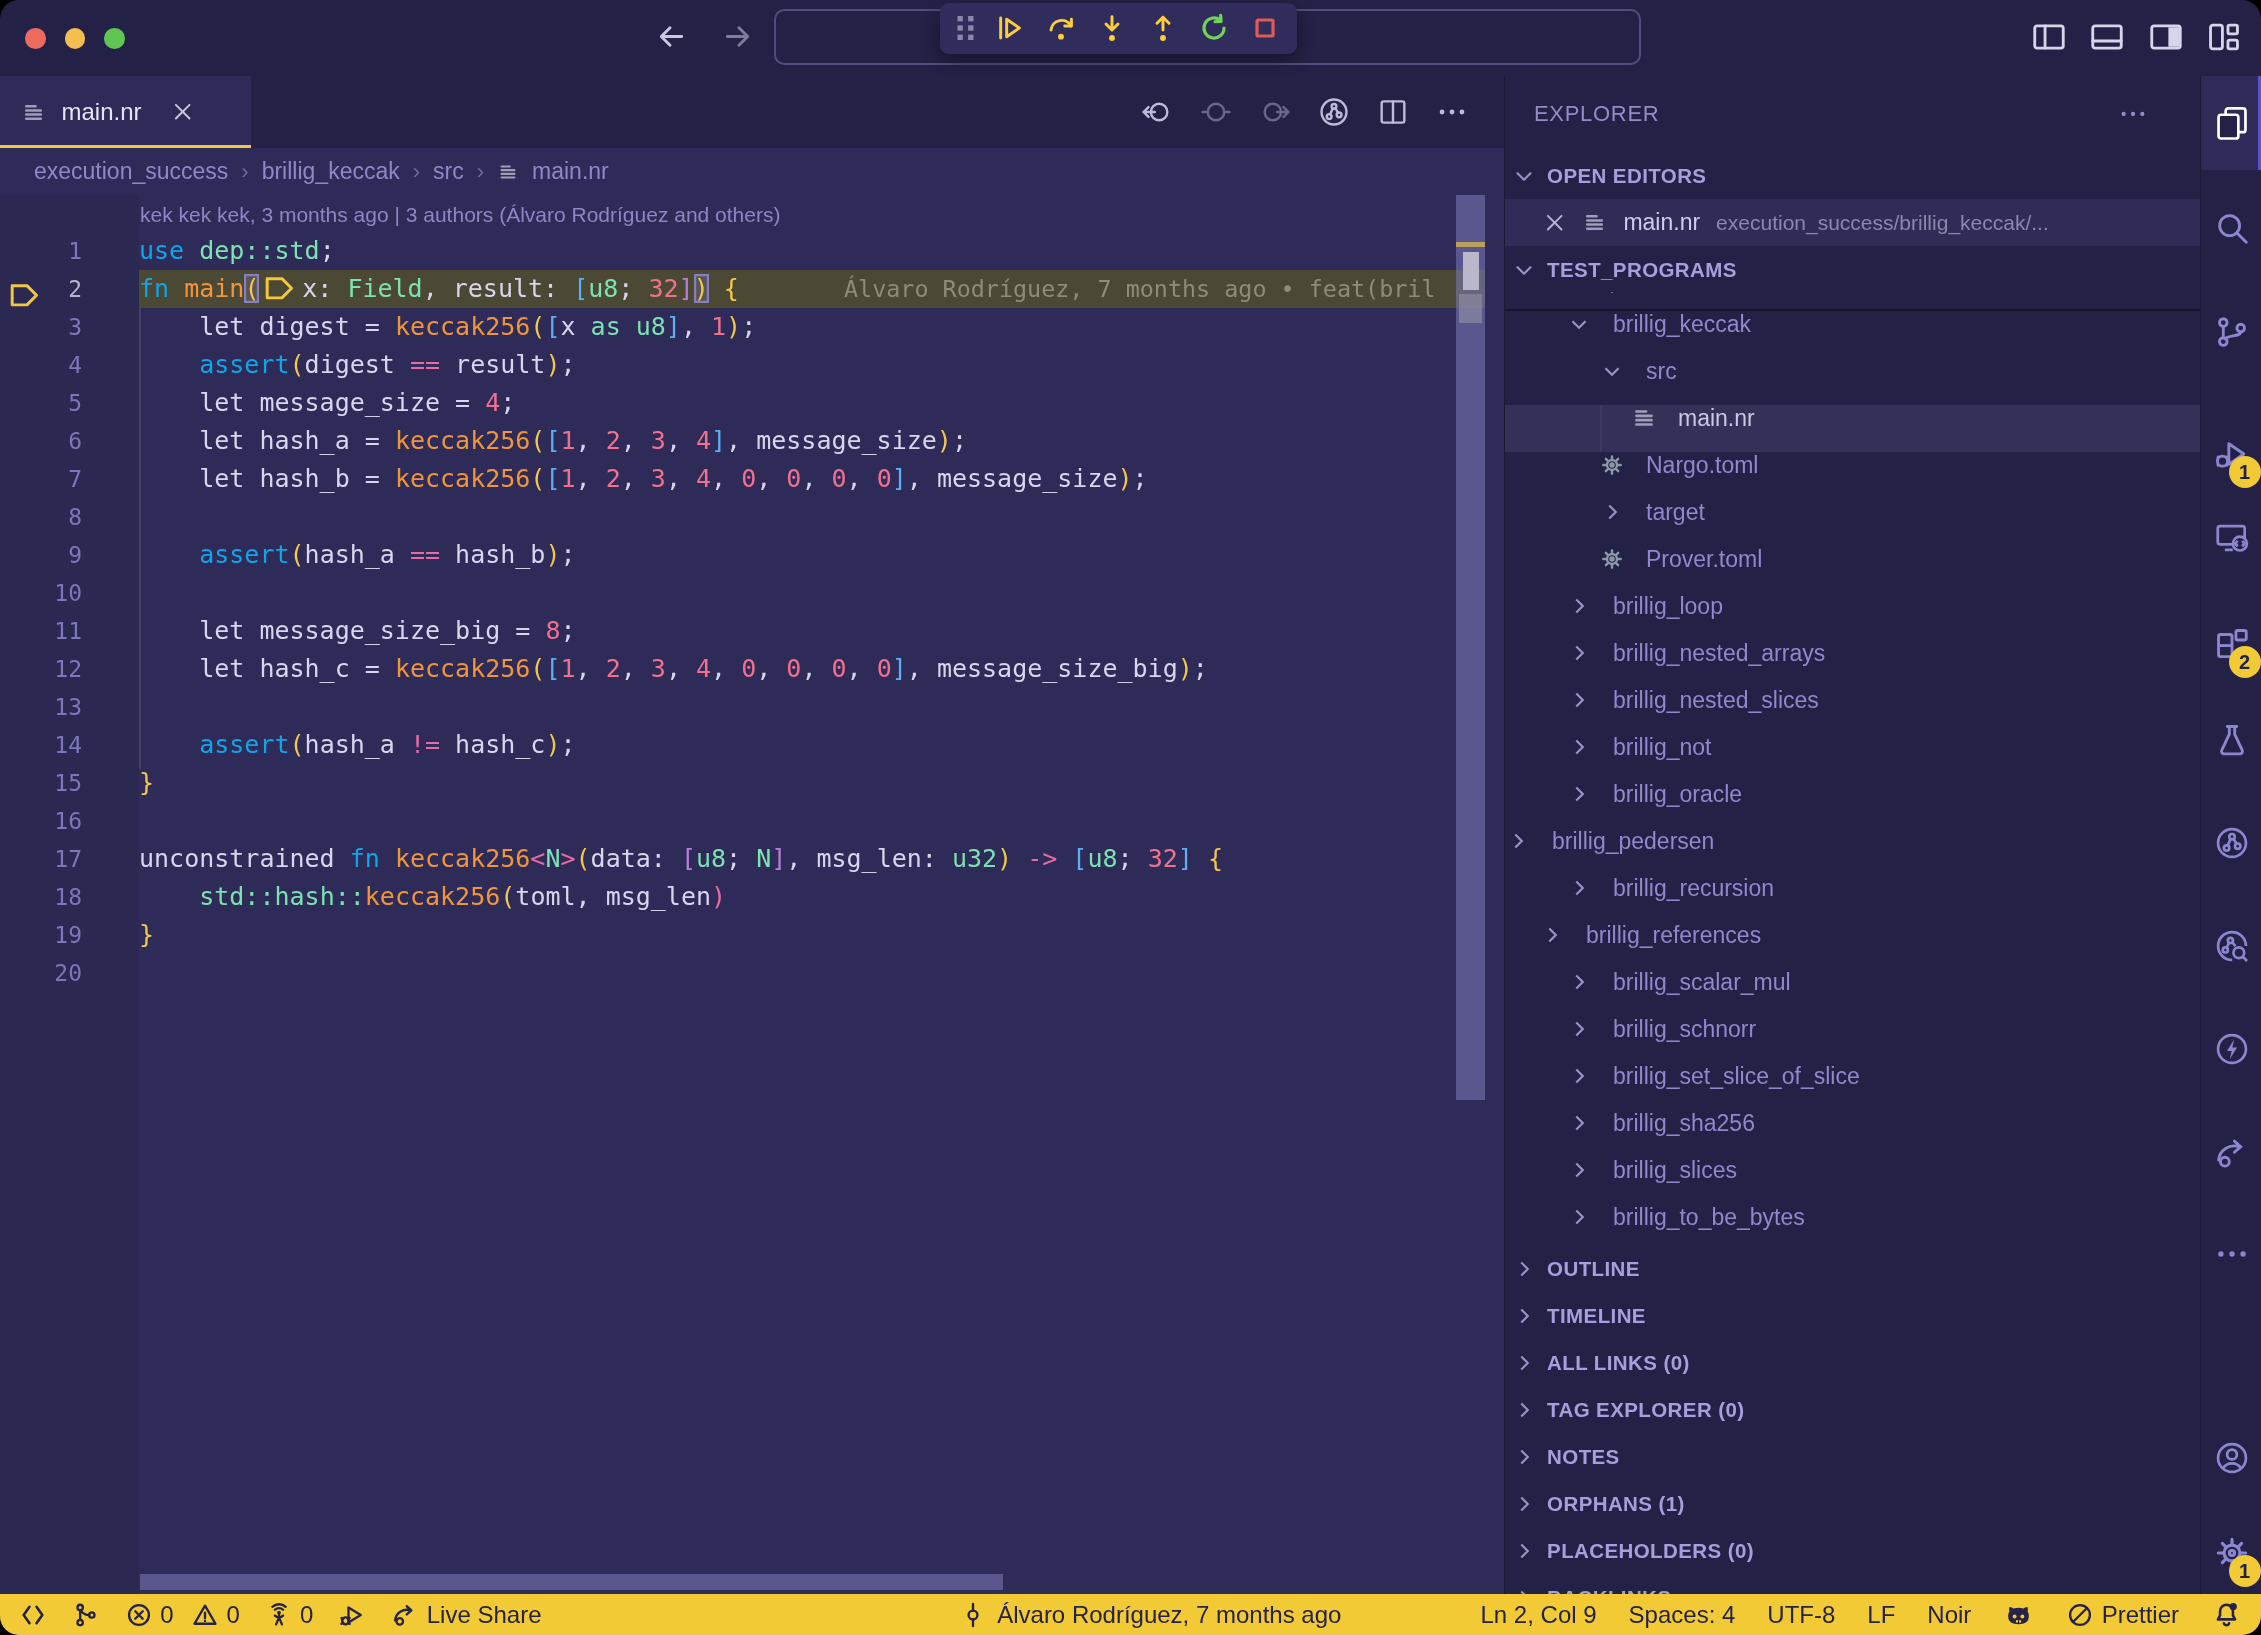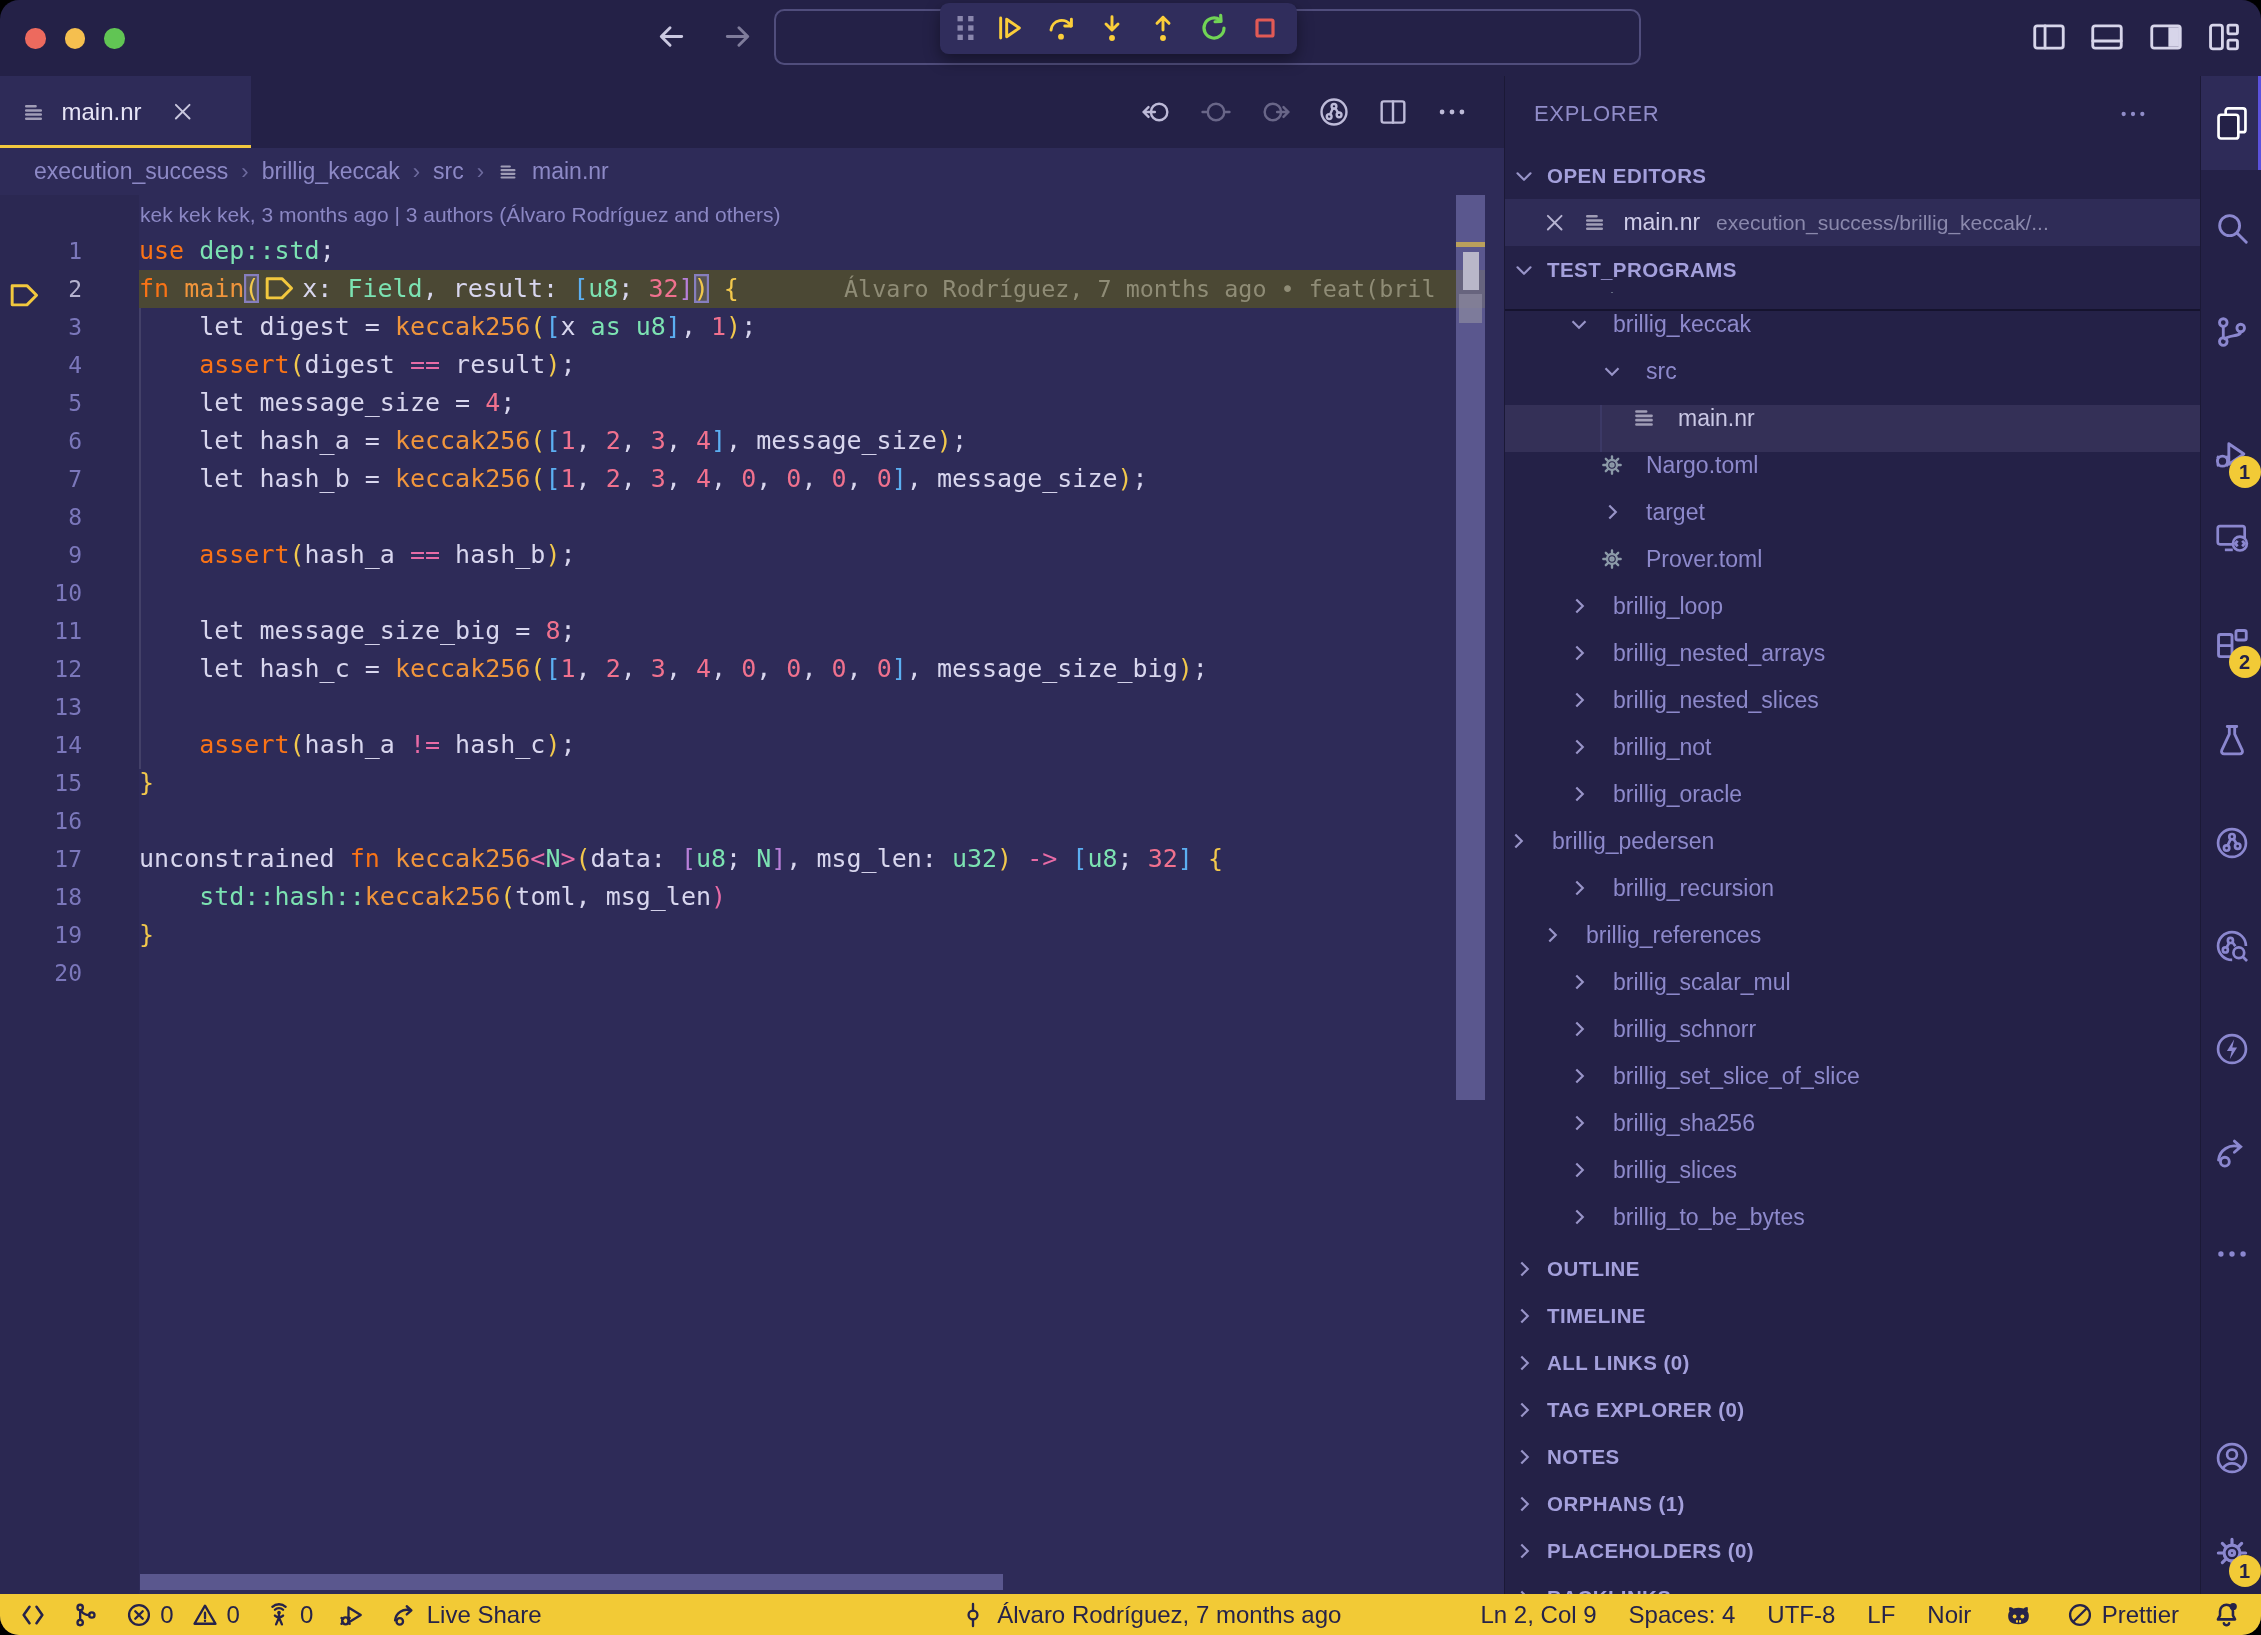--- a/index.html
+++ b/index.html
@@ -42,21 +42,21 @@
   .gutter-strip{position:absolute;left:0;top:0;bottom:0;width:139px;background:#2b2852;}
   .blame-banner{position:absolute;left:140px;top:1.5px;height:35px;line-height:35px;font-size:21px;color:#8b87c4;white-space:nowrap;}
   #code{position:absolute;left:0;top:37px;right:0;}
   .code-line{position:relative;height:38px;display:flex;align-items:center;}
   .line-bg{position:absolute;left:139px;right:19px;top:0;bottom:0;background:#4b4834;}
   .ln-gutter{position:relative;z-index:1;flex:0 0 139px;width:139px;text-align:right;padding-right:57px;
              font-family:"DejaVu Sans Mono",monospace;font-size:23px;color:#7b77bb;}
   .code-line.hl .ln-gutter{color:#b6b3cf;}
   .ln-code{position:relative;z-index:1;font-family:"DejaVu Sans Mono",monospace;font-size:25px;line-height:38px;
            white-space:pre;color:#d8d6ee;}
-  .tk-kw{color:#f97316;} .tk-fnc{color:#f0953c;} .tk-ty{color:#7ce2b2;} .tk-num{color:#f0718e;}
+  .tk-kw{color:#0ea5e9;} .tk-fnc{color:#f0953c;} .tk-ty{color:#7ce2b2;} .tk-num{color:#f0718e;}
   .tk-op{color:#e86ba6;} .tk-by{color:#f2c84c;} .tk-bb{color:#5caff2;} .tk-bp{color:#b77fd8;} .tk-pl{color:#d8d6ee;}
   .tk-match{box-shadow:inset 0 0 0 2.2px rgba(150,140,225,.75);background:rgba(150,140,225,.18);}
   .pent-inline{display:inline-block;width:34px;height:32px;vertical-align:-6.6px;margin:0 5.9px 0 2.9px;}
   .gutter-marker{position:absolute;left:7.3px;top:2.9px;width:34px;height:32px;}
   .inline-blame{position:absolute;z-index:1;left:844px;top:0;line-height:38px;white-space:pre;
                 font-family:"DejaVu Sans Mono",monospace;font-size:23.4px;color:#8f8c76;}
   .indent-guide{position:absolute;left:139px;width:1.5px;background:#434068;z-index:2;}
   .vscroll{position:absolute;right:19px;top:0;width:29px;height:905px;background:rgba(128,124,188,.55);z-index:3;}
   .ov-tan{position:absolute;left:0;right:0;top:47px;height:5.1px;background:#baa05c;}
   .ov-cursor{position:absolute;left:6.6px;top:57px;width:16px;height:38px;background:#b9b7c9;}

